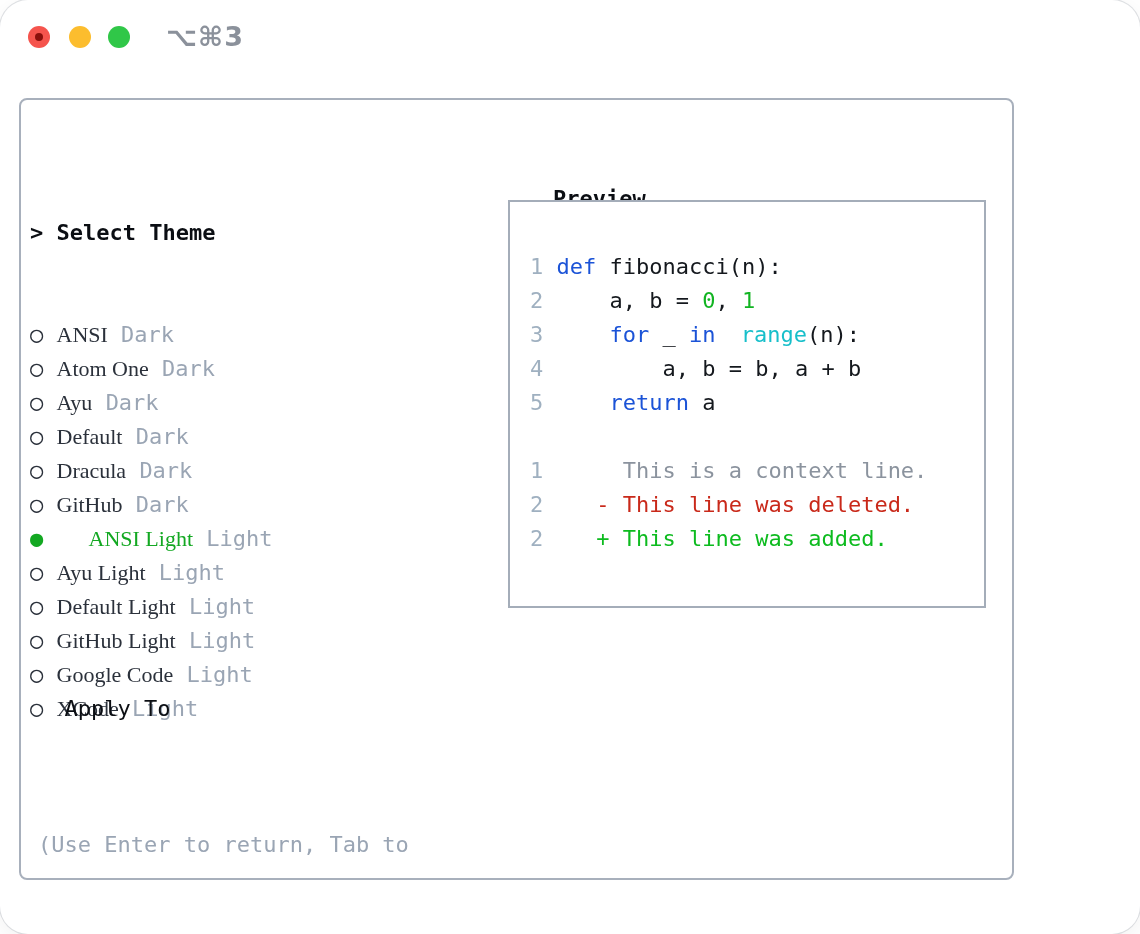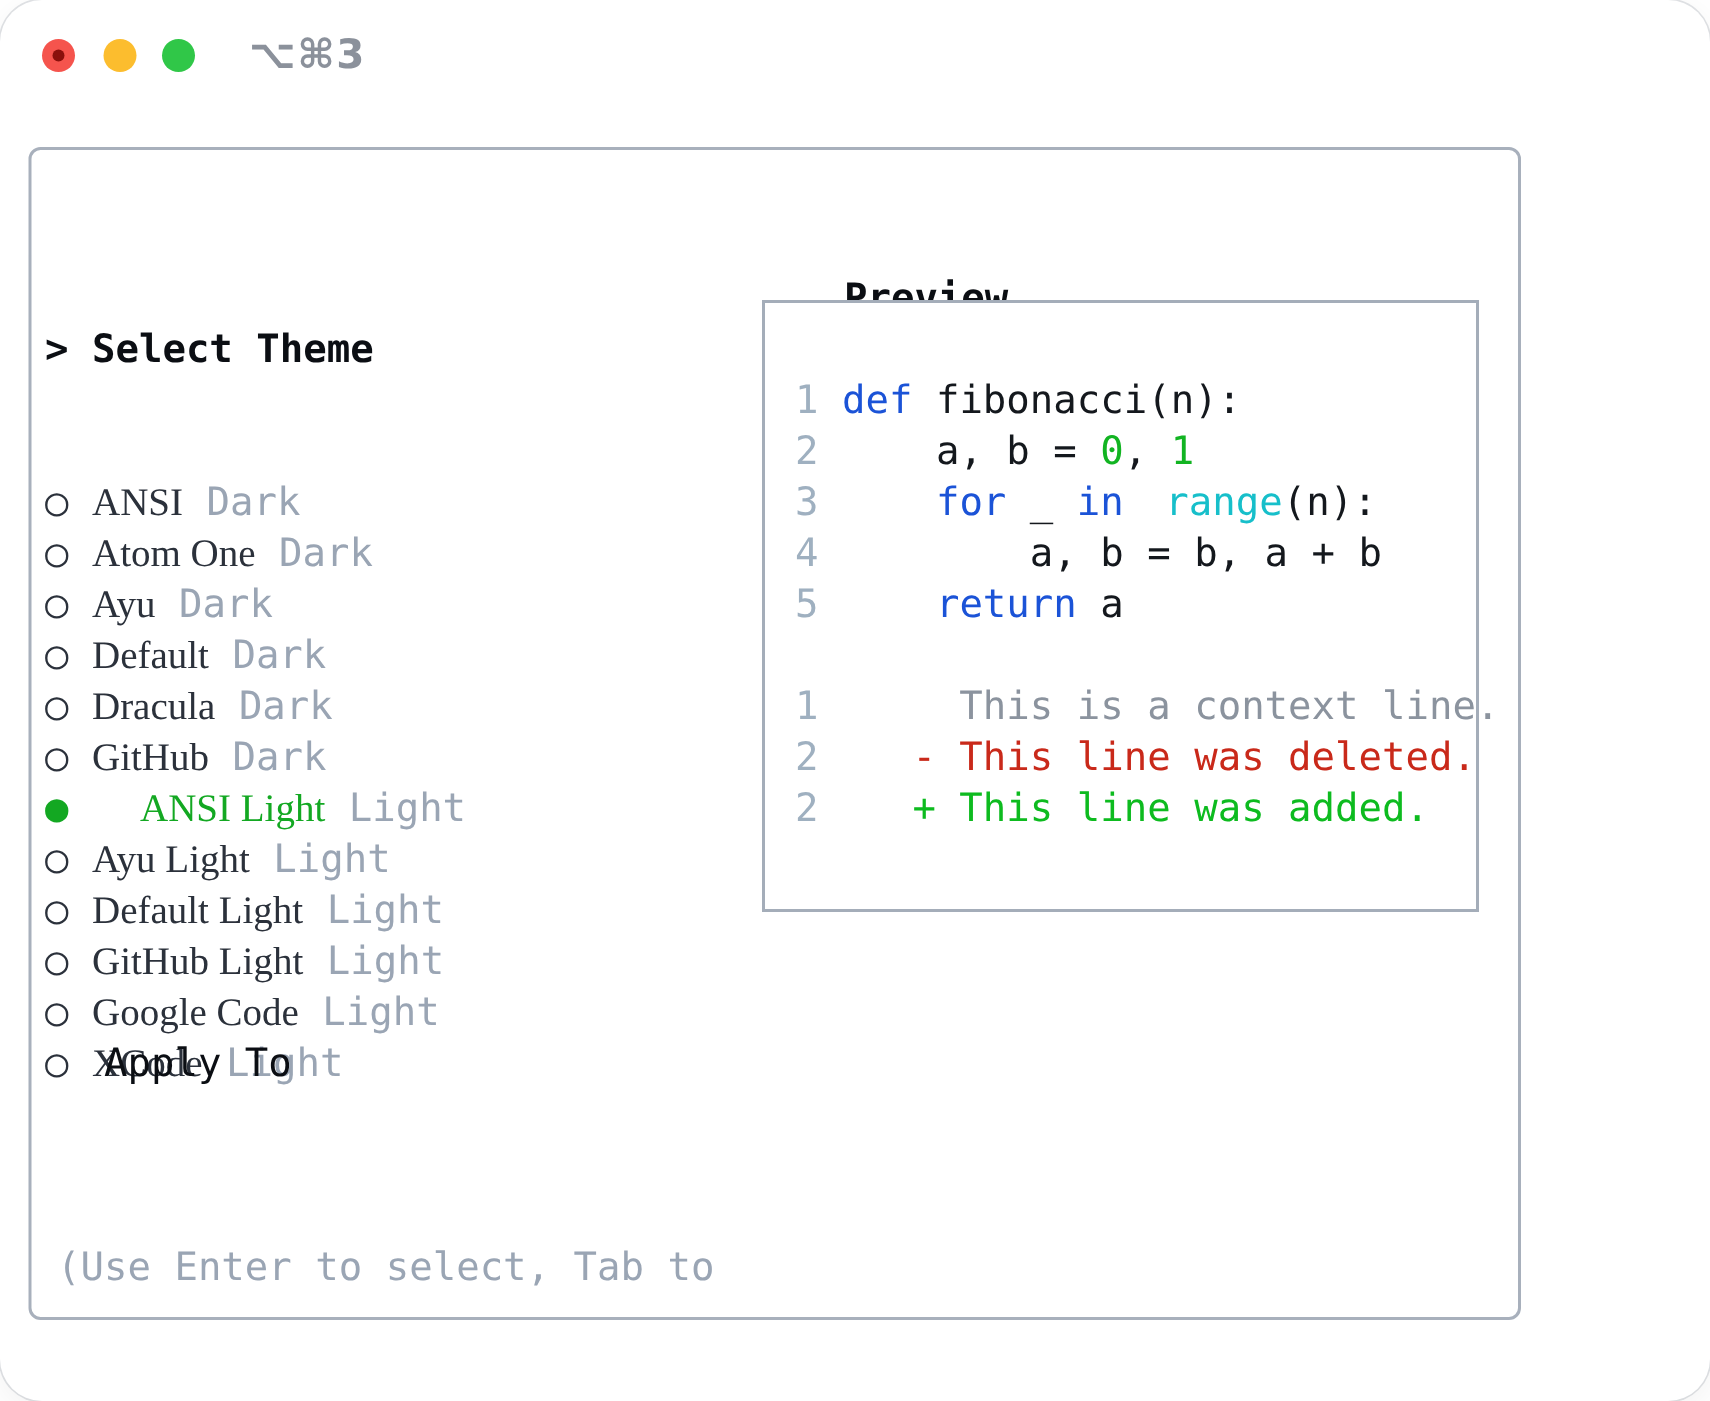--- a/index.html
+++ b/index.html
@@ -24,21 +24,21 @@
     position:absolute;left:166px;top:22px;height:30px;line-height:30px;
     font-size:27px;font-weight:bold;letter-spacing:1px;color:var(--titlebar-text);
     font-family:"DejaVu Sans","Liberation Sans",sans-serif;
   }
   
   .panel{
     position:absolute;left:19px;top:98px;width:995px;height:782px;
     border:2px solid var(--border-panel);border-radius:8px;background:#fff;
   }
   
-  .grid{position:absolute;font-size:26px;line-height:34px;white-space:pre;color:var(--ink);}
+  .grid{position:absolute;font-size:22px;line-height:34px;white-space:pre;color:var(--ink);}
   .row{height:34px;}
   .bold{font-weight:bold;color:var(--ink-strong);}
   .marker{color:var(--ink);}
   .marker.sel{color:var(--accent-green);}
   .caret{font-weight:bold;color:var(--ink-strong);}
   .name{color:var(--ink);font-family:Liberation Serif, serif;}
   .name.sel{color:var(--accent-green);margin-left:32px;}
   .tag{color:var(--tag);}
   .hint{color:var(--hint);}
   
@@ -73,21 +73,21 @@
   <div class="grid" style="left:30px;top:148px;">
     <div class="row"><span class="caret">&gt;</span><span> </span><span class="bold">Select Theme</span></div>
     <div id="theme-list"><div class="row"><span class="marker">○</span><span> </span><span class="name">ANSI</span><span> </span><span class="tag">Dark</span></div><div class="row"><span class="marker">○</span><span> </span><span class="name">Atom One</span><span> </span><span class="tag">Dark</span></div><div class="row"><span class="marker">○</span><span> </span><span class="name">Ayu</span><span> </span><span class="tag">Dark</span></div><div class="row"><span class="marker">○</span><span> </span><span class="name">Default</span><span> </span><span class="tag">Dark</span></div><div class="row"><span class="marker">○</span><span> </span><span class="name">Dracula</span><span> </span><span class="tag">Dark</span></div><div class="row"><span class="marker">○</span><span> </span><span class="name">GitHub</span><span> </span><span class="tag">Dark</span></div><div class="row"><span class="marker sel">●</span><span> </span><span class="name sel">ANSI Light</span><span> </span><span class="tag">Light</span></div><div class="row"><span class="marker">○</span><span> </span><span class="name">Ayu Light</span><span> </span><span class="tag">Light</span></div><div class="row"><span class="marker">○</span><span> </span><span class="name">Default Light</span><span> </span><span class="tag">Light</span></div><div class="row"><span class="marker">○</span><span> </span><span class="name">GitHub Light</span><span> </span><span class="tag">Light</span></div><div class="row"><span class="marker">○</span><span> </span><span class="name">Google Code</span><span> </span><span class="tag">Light</span></div><div class="row"><span class="marker">○</span><span> </span><span class="name">XCode</span><span> </span><span class="tag">Light</span></div></div>
   </div>
 
   <div class="grid" style="left:38px;top:624px;">
     <div class="row"><span>  </span><span class="bold" style="font-weight:normal;color:var(--ink-strong);">Apply To</span></div>
   </div>
 
   <div class="grid hint" style="left:38px;top:760px;">
-    <div class="row">(Use Enter to select, Tab to</div>
+    <div class="row">(Use Enter to return, Tab to</div>
     <div class="row">change focus)</div>
   </div>
 
   <div class="grid preview-title">
     <span class="bold">Preview</span>
   </div>
 
   <div class="preview-box"></div>
 
   <div class="grid" style="left:530px;top:250px;" id="code-block"><div class="row"><span class="lineno">1 </span><span class="tok-kw">def</span><span class="tok-plain"> fibonacci(n):</span></div><div class="row"><span class="lineno">2 </span><span class="tok-plain">    a, b = </span><span class="tok-num">0</span><span class="tok-plain">, </span><span class="tok-num">1</span></div><div class="row"><span class="lineno">3 </span><span class="tok-plain">    </span><span class="tok-kw">for</span><span class="tok-plain"> _ </span><span class="tok-kw">in</span><span class="tok-plain"> </span><span class="tok-fn">range</span><span class="tok-plain">(n):</span></div><div class="row"><span class="lineno">4 </span><span class="tok-plain">        a, b = b, a + b</span></div><div class="row"><span class="lineno">5 </span><span class="tok-plain">    </span><span class="tok-kw">return</span><span class="tok-plain"> a</span></div></div>

